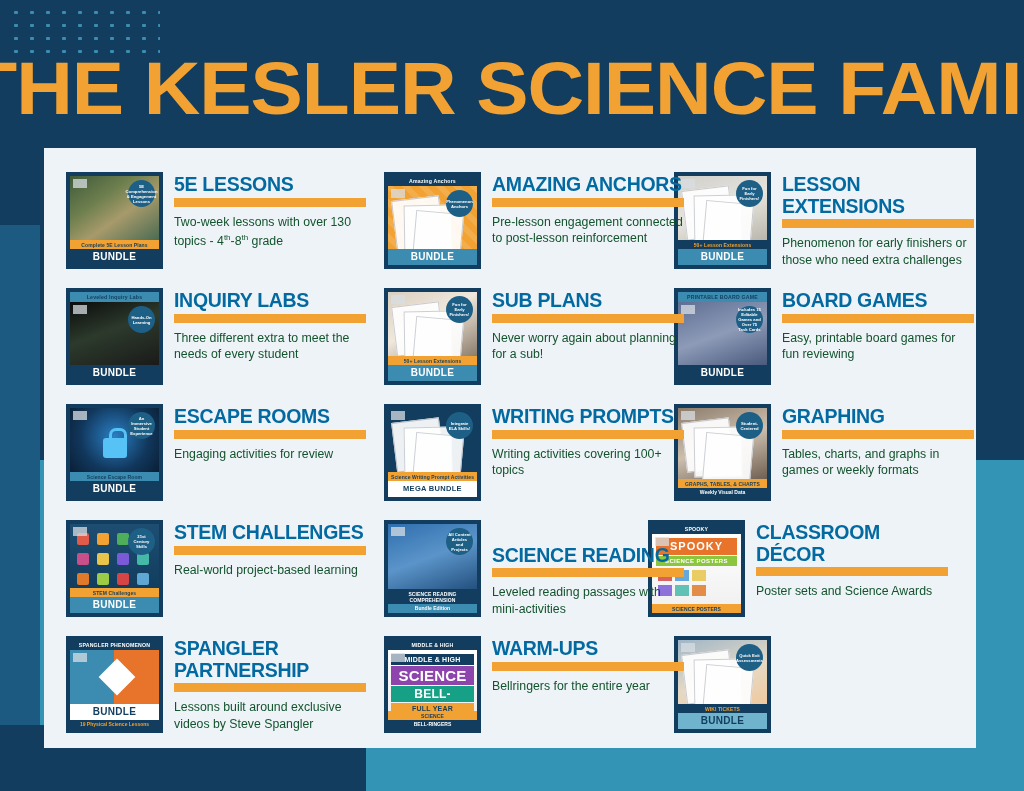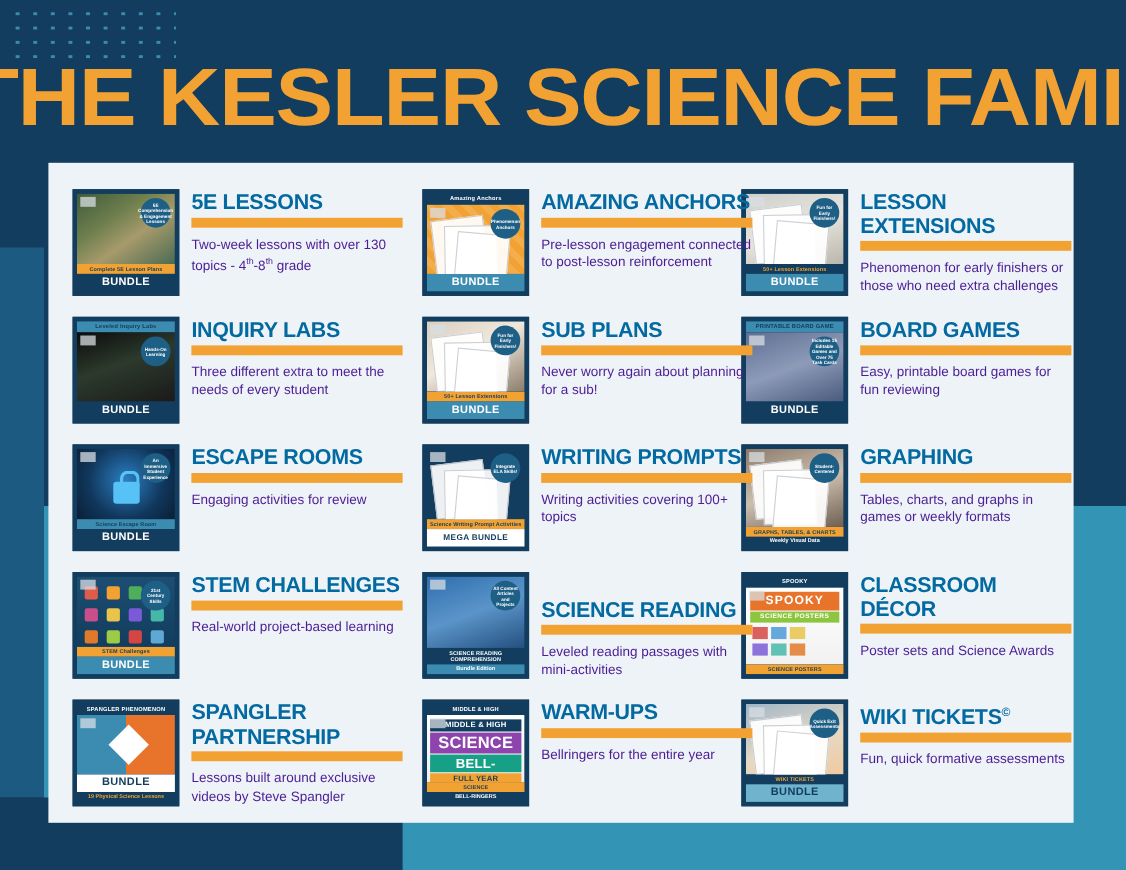--- a/index.html
+++ b/index.html
@@ -115,21 +115,21 @@
   .card-title sup{font-size:11px;vertical-align:super;}
   .rule{
     position:relative;
     height:9px;
     background:#F2A232;
     margin-top:2px;
     margin-bottom:7px;
     z-index:1;
   }
   .card-desc{
-    color:#4c1d95;
+    color:#14532d;
     font-size:12.3px;
     line-height:16.5px;
     position:relative;
     z-index:2;
   }
   .card-desc sup{font-size:8px;vertical-align:super;}
 
   
   .art-photo{position:absolute;inset:0;}
   .sheet{position:absolute;background:#fff;border:0.6px solid #c9ccd1;}
@@ -378,21 +378,21 @@
             <div class="t-cap" style="background: rgb(18, 61, 94); color: rgb(255, 255, 255);">SCIENCE READING COMPREHENSION</div>
             <div class="t-sub" style="background: rgb(59, 140, 176); color: rgb(255, 255, 255);">Bundle Edition</div>
           </div>
         </div>
         <div class="card-text">
           <div class="card-title">SCIENCE READING</div>
           <div class="rule"></div>
           <div class="card-desc">Leveled reading passages with mini-activities</div>
         </div>
       </div>
-      <div class="product-card" style="left: 630px; top: 372px; width: 300px;">
+      <div class="product-card" style="left: 604px; top: 372px; width: 300px;">
         <div class="thumb">
           <div class="thumb-inner">
             <div class="t-top" style="background: rgb(18, 61, 94); color: rgb(255, 255, 255);">SPOOKY</div>
             <div class="t-body">
               <div class="art-photo" style="background: linear-gradient(rgb(255, 255, 255) 0%, rgb(241, 241, 241) 100%);">
                 <div class="swatch" style="left: 4px; top: 4px; right: 4px; height: 17px; background: rgb(232, 115, 42); color: rgb(255, 255, 255); font-size: 11px; font-weight: bold; text-align: center; line-height: 17px; letter-spacing: 1px;">SPOOKY</div>
                 <div class="swatch" style="left: 4px; top: 22px; right: 4px; height: 10px; background: rgb(140, 198, 63); color: rgb(255, 255, 255); font-size: 6px; font-weight: bold; text-align: center; line-height: 10px; letter-spacing: 0.4px;">SCIENCE POSTERS</div>
                 <div class="swatch" style="left: 6px; top: 36px; width: 14px; height: 11px; background: rgb(214, 69, 69); opacity: 0.85;"></div>
                 <div class="swatch" style="left: 23px; top: 36px; width: 14px; height: 11px; background: rgb(75, 154, 214); opacity: 0.85;"></div>
                 <div class="swatch" style="left: 40px; top: 36px; width: 14px; height: 11px; background: rgb(232, 196, 74); opacity: 0.85;"></div>
@@ -463,20 +463,15 @@
                 <div class="sheet" style="left: 16px; top: 19px; width: 46px; height: 48px; transform: rotate(-1deg); opacity: 0.93;"></div>
                 <div class="sheet" style="left: 26px; top: 26px; width: 46px; height: 48px; transform: rotate(5deg); opacity: 0.93;"></div>
               </div>
               <div class="badge">Quick Exit Assessments</div>
               <div class="logo-chip"></div>
             </div>
             <div class="t-cap" style="background: rgb(18, 61, 94); color: rgb(242, 162, 50);">WIKI TICKETS</div>
             <div class="t-bundle" style="background: rgb(111, 179, 205); color: rgb(18, 61, 94);">BUNDLE</div>
           </div>
         </div>
-        <div class="card-text">
-          <div class="card-title">WIKI TICKETS<sup>©</sup></div>
-          <div class="rule"></div>
-          <div class="card-desc">Fun, quick formative assessments</div>
-        </div>
       </div>
     </div>
 </div>
 
 </body></html>

